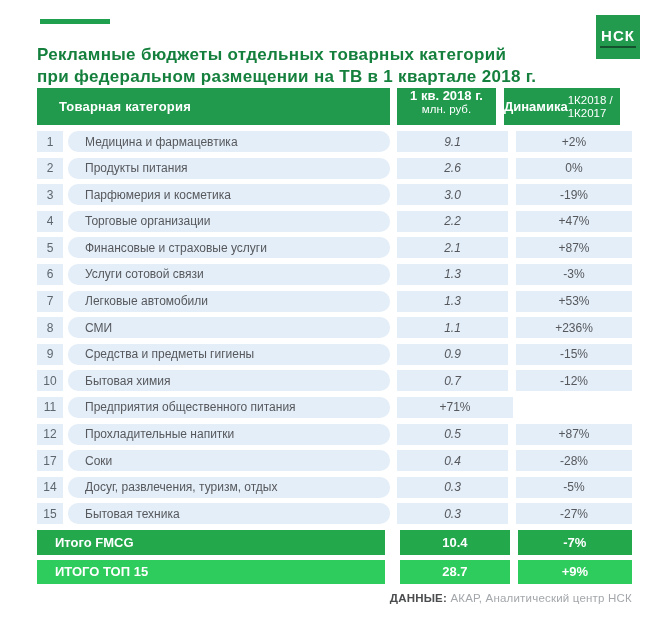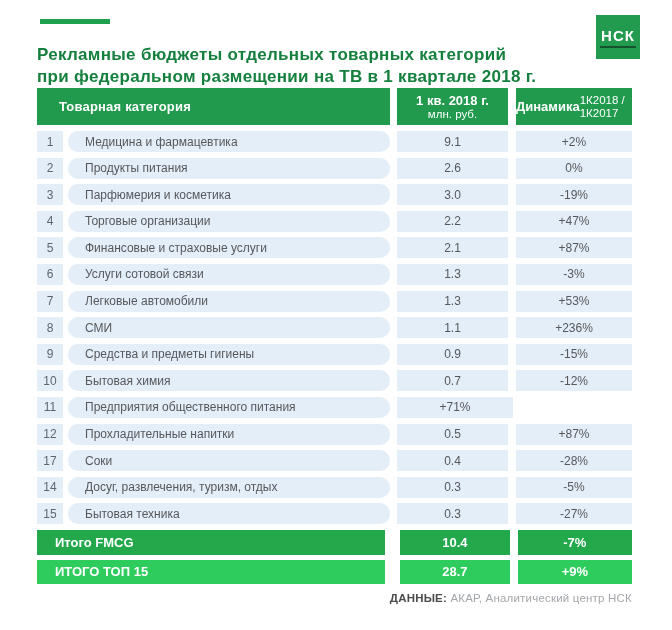--- a/index.html
+++ b/index.html
@@ -17,31 +17,31 @@
           background:var(--logo-green,#239b4f); display:flex; align-items:center; justify-content:center; }
   .logo-text { color:#ffffff; font-size:15px; font-weight:bold; letter-spacing:1px;
                border-bottom:2px solid #14532d; padding:0 1px 2px; }
 
   .table { position:absolute; left:37px; top:88px; width:595px; }
 
   .thead { display:flex; height:37px; margin-bottom:6px; }
   .th { background:var(--header-green,#219a4e); color:#ffffff; display:flex; box-sizing:border-box; }
   .th.cat { width:353px; margin-right:7px; align-items:center; padding-left:22px;
             font-weight:bold; font-size:13px; letter-spacing:0.2px; }
-  .th.val { width:111px; margin-right:8px; flex-direction:column; align-items:center; justify-content:center; }
+  .th.val { width:99px; margin-right:8px; flex-direction:column; align-items:center; }
   .th.dyn { width:116px; flex-direction:row; align-items:center; justify-content:center; }
   .th-l1 { font-weight:bold; font-size:13px; line-height:15px; }
   .th-l2 { font-weight:normal; font-size:11.5px; line-height:13px; }
 
   .row { display:flex; height:21px; margin-bottom:5.6px; }
   .cell { background:var(--row-blue,#e4eef8); display:flex; align-items:center;
           font-size:12px; color:#56585c; box-sizing:border-box; }
   .cell.num { width:26px; margin-right:5px; justify-content:center; color:#5e666d; }
   .cell.cat { width:322px; margin-right:7px; padding-left:17px;border-radius:10px; }
-  .cell.val { width:111px; margin-right:8px; justify-content:center; }
+  .cell.val { width:111px; margin-right:8px; justify-content:center;font-style:italic; }
   .cell.dyn { width:116px; justify-content:center; }
 
   .total { display:flex; }
   .total .tcell { color:#ffffff; font-weight:bold; font-size:13px; display:flex;
                   align-items:center; box-sizing:border-box; }
   .total .label { width:353px; margin-right:15px; padding-left:18px; }
   .total .val { width:111px; margin-right:8px; justify-content:center; }
   .total .dyn { width:116px; justify-content:center; }
   .total.fmcg { margin-top:1px; height:25px; }
   .total.fmcg .tcell { background:var(--fmcg-green,#23a84c); }

